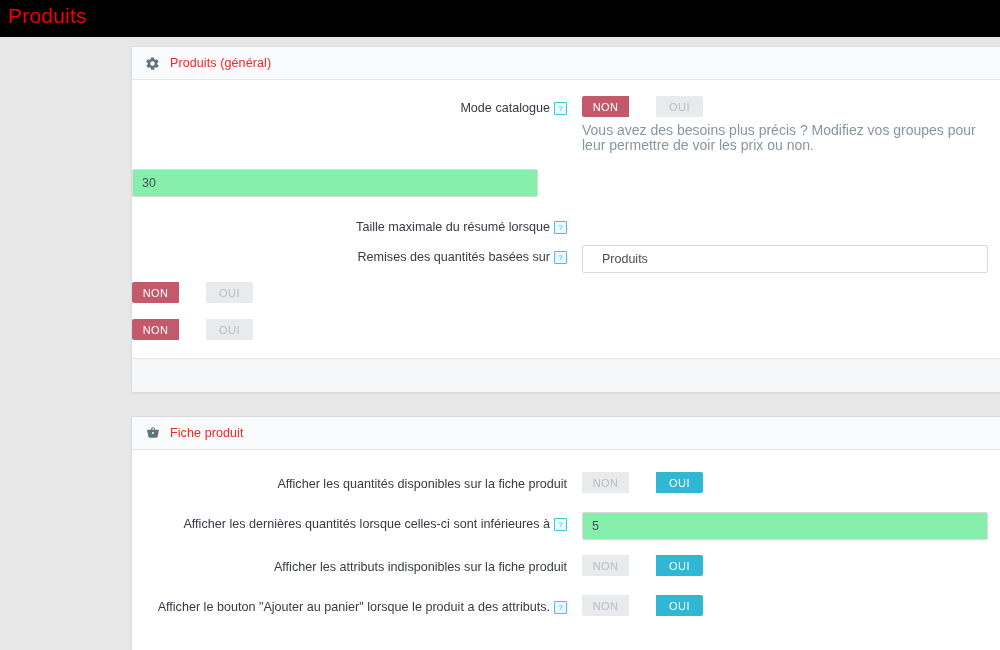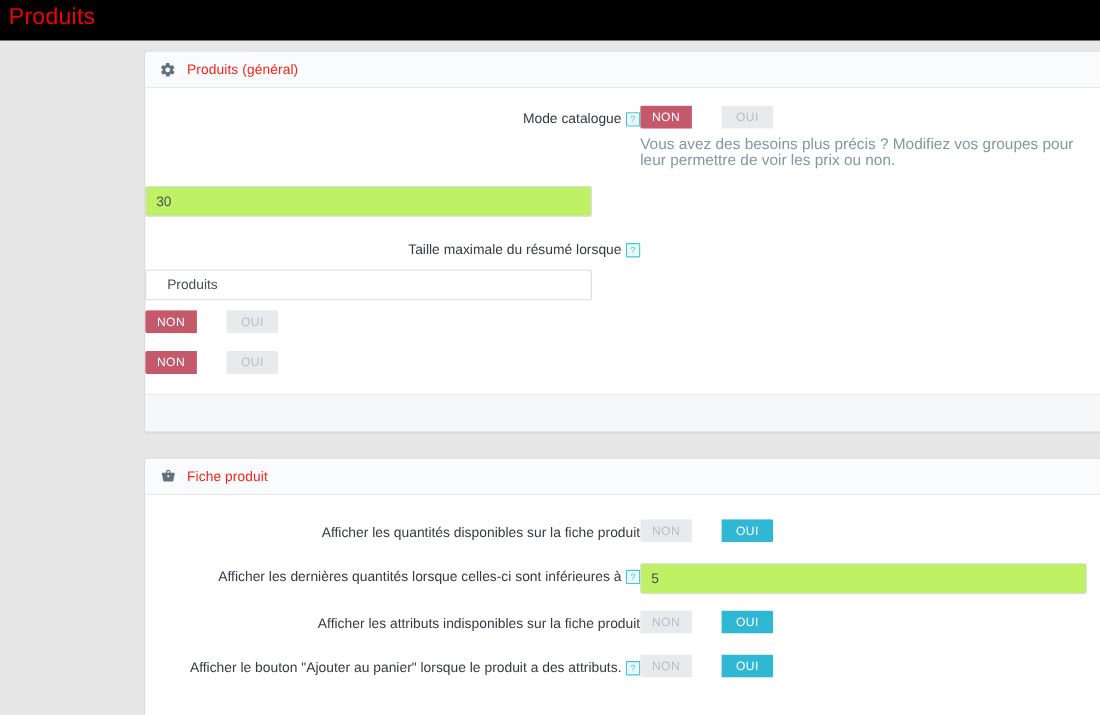--- a/index.html
+++ b/index.html
@@ -75,20 +75,21 @@
   .row {
     display: flex;
     align-items: flex-start;
     padding: 0 14px 0 0;
     margin-bottom: 16px;
   }
   .row-label {
     width: 450px;
     flex: none;
     text-align: right;
+    padding-right: 15px;
     font-size: 12.6px;
     color: #363a41;
     line-height: 17px;
     padding-top: 4px;
   }
   .row-label .q { margin-left: 4px; }
   .row-ctl { flex: 1 1 auto; min-width: 0; }
 
   
   .q {
@@ -117,21 +118,21 @@
   .sw-no-on  { background: #c4596c; color: #ffffff; }
   .sw-yes-on { background: #2fb7d4; color: #ffffff; }
 
   
   .inp {
     display: block;
     width: 406px;
     height: 28px;
     border: 1px solid #d6d9dd;
     border-radius: 2px;
-    background: #bef264;
+    background: #86efac;
     font-size: 12.5px;
     color: #4a4f57;
     padding: 0 9px;
     font-family: "Liberation Sans", sans-serif;
     outline: none;
   }
   .sel {
     display: flex; align-items: center;
     width: 406px;
     height: 28px;
@@ -189,20 +190,23 @@
         </div>
       </div>
 
       <div class="row" style="margin-bottom:9px;">
         <div class="row-label">
           <span>Taille maximale du résumé lorsque</span><span class="q">?</span>
         </div>
       </div>
 
       <div class="row" style="margin-bottom:9px;">
+        <div class="row-label">
+          <span>Remises des quantités basées sur</span><span class="q">?</span>
+        </div>
         <div class="row-ctl">
           <div class="sel">
             <span>Produits</span>
           </div>
         </div>
       </div>
 
       <div class="row" style="margin-bottom:16px;">
         <div class="row-ctl">
           <div class="switch">

